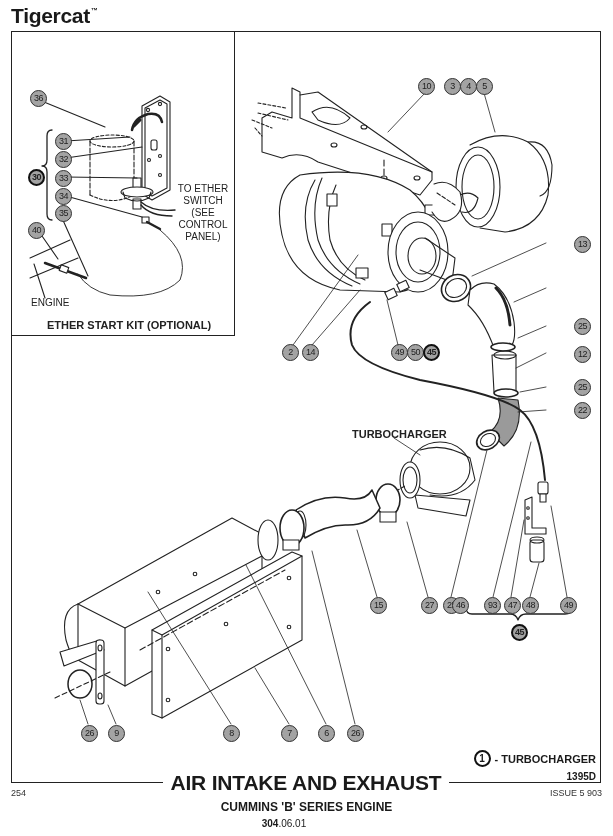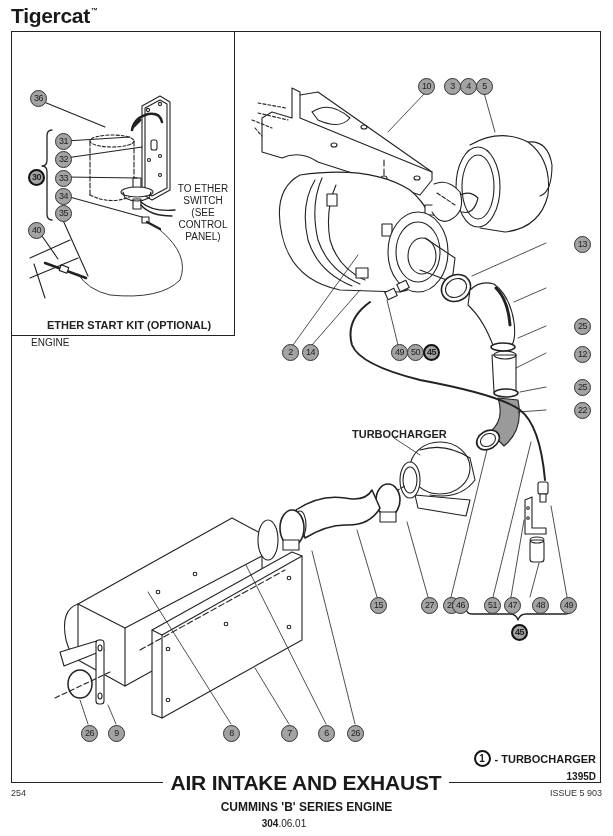--- a/index.html
+++ b/index.html
@@ -251,21 +251,21 @@
 <div class="callout" style="left:55px;top:205px;">35</div>
 <div class="callout" style="left:28px;top:222px;">40</div>
 
 <div class="lbl" style="left:172px;top:183px;width:62px;">
   <div>TO ETHER</div>
   <div>SWITCH</div>
   <div>(SEE</div>
   <div>CONTROL</div>
   <div>PANEL)</div>
 </div>
-<div class="lbl" style="left:31px;top:297px;margin-top:40px;">ENGINE</div>
+<div class="lbl" style="left:31px;top:297px;">ENGINE</div>
 <div class="inset-title">ETHER START KIT (OPTIONAL)</div>
 
 <div class="callout" style="left:418px;top:78px;">10</div>
 <div class="callout" style="left:444px;top:78px;">3</div>
 <div class="callout" style="left:460px;top:78px;">4</div>
 <div class="callout" style="left:476px;top:78px;">5</div>
 
 <div class="callout" style="left:574px;top:236px;">13</div>
 <div class="callout" style="left:574px;top:281px;margin-left:40px;">11</div>
 <div class="callout" style="left:574px;top:318px;">25</div>
@@ -278,23 +278,23 @@
 <div class="callout" style="left:391px;top:344px;">49</div>
 <div class="callout" style="left:407px;top:344px;">50</div>
 <div class="callout bold" style="left:423px;top:344px;">45</div>
 
 <div class="lbl b" style="left:352px;top:428px;">TURBOCHARGER</div>
 
 <div class="callout" style="left:370px;top:597px;">15</div>
 <div class="callout" style="left:421px;top:597px;">27</div>
 <div class="callout" style="left:443px;top:597px;">25</div>
 <div class="callout" style="left:452px;top:597px;">46</div>
-<div class="callout" style="left:484px;top:597px;">51</div>
+<div class="callout" style="left:484px;top:597px;">93</div>
 <div class="callout" style="left:504px;top:597px;">47</div>
-<div class="callout" style="left:522px;top:597px;margin-left:10px;">48</div>
+<div class="callout" style="left:522px;top:597px;">48</div>
 <div class="callout" style="left:560px;top:597px;">49</div>
 <div class="callout bold" style="left:511px;top:624px;">45</div>
 
 <div class="callout" style="left:81px;top:725px;">26</div>
 <div class="callout" style="left:108px;top:725px;">9</div>
 <div class="callout" style="left:223px;top:725px;">8</div>
 <div class="callout" style="left:281px;top:725px;">7</div>
 <div class="callout" style="left:318px;top:725px;">6</div>
 <div class="callout" style="left:347px;top:725px;">26</div>
 

